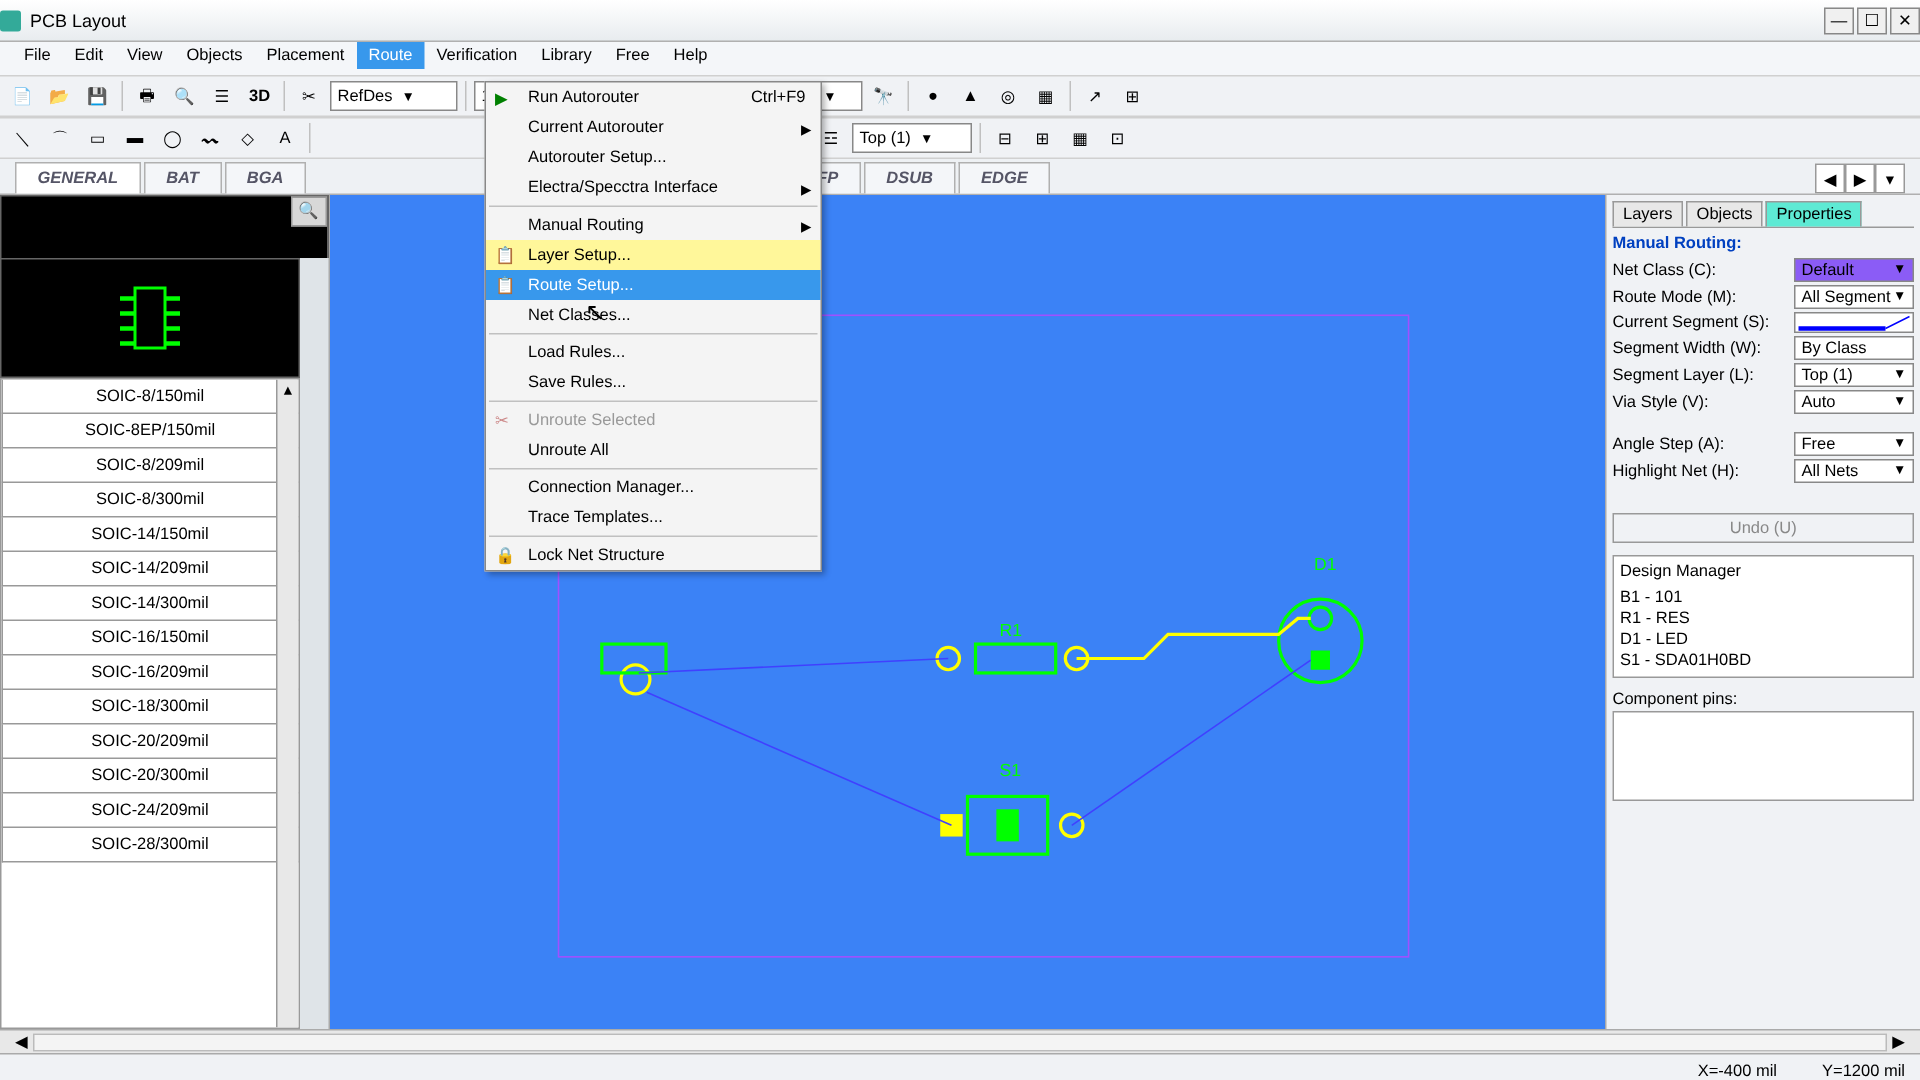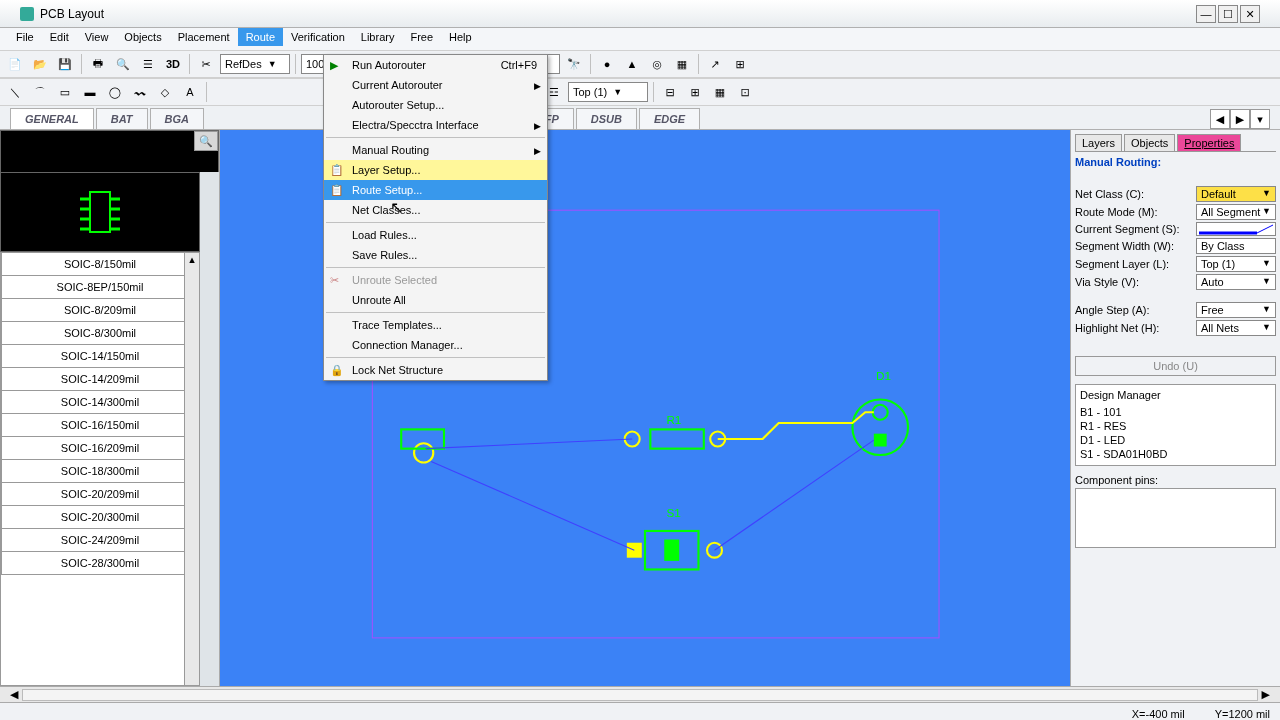--- a/index.html
+++ b/index.html
@@ -1,17 +1,17 @@
 <!DOCTYPE html>
 <html><head>
 <meta charset="utf-8">
 <style>
 * { box-sizing: border-box; margin: 0; padding: 0; font-family: Tahoma, sans-serif; font-size: 11px; }
 body { background: #dfe4e8; width: 1280px; height: 720px; overflow: hidden; }
-.titlebar { background: linear-gradient(#fff, #e8ecef); height: 28px; display: flex; align-items: center; padding: 0 20px; border-bottom: 1px solid #b0b0b0; }
+.titlebar { background: linear-gradient(#fff, #e8ecef); height: 28px; display: flex; align-items: center; padding: 0 0; border-bottom: 1px solid #b0b0b0; }
 .titlebar .logo { width: 14px; height: 14px; background: #3a9; border-radius: 2px; margin-right: 6px; }
 .titlebar .title { flex: 1; font-size: 12px; }
 .titlebar .btn { width: 20px; height: 18px; border: 1px solid #888; background: #f0f0f0; margin-left: 2px; text-align: center; line-height: 16px; cursor: pointer; }
 .menubar { background: #f4f6f9; height: 22px; display: flex; align-items: flex-start; padding: 0 8px; }
 .menubar .m { padding: 3px 8px; cursor: pointer; }
 .menubar .m.open { background: #3898ec; color: #fff; }
 .toolbar { background: #f0f2f5; height: 28px; display: flex; align-items: center; padding: 0 4px; border-top: 1px solid #d0d0d0; border-bottom: 1px solid #d0d0d0; gap: 3px; }
 .tb { width: 22px; height: 22px; border: 1px solid transparent; display: flex; align-items: center; justify-content: center; cursor: pointer; }
 .tsep { width: 1px; height: 20px; background: #c0c0c0; margin: 0 2px; }
 .combo { height: 20px; border: 1px solid #888; background: #fff; display: flex; align-items: center; padding: 0 4px; font-size: 11px; }
@@ -34,22 +34,22 @@
 .dropdown .item { padding: 4px 24px 4px 28px; position: relative; cursor: pointer; }
 .dropdown .item.hi { background: #fff79a; }
 .dropdown .item.sel { background: #3898ec; color: #fff; }
 .dropdown .item.dis { color: #999; }
 .dropdown .item .sub { position: absolute; right: 6px; top: 6px; font-size: 9px; }
 .dropdown .item .sc { position: absolute; right: 10px; }
 .dropdown .item .ico { position: absolute; left: 6px; top: 4px; width: 14px; height: 14px; }
 .dropdown hr { border: none; border-top: 1px solid #c0c0c0; margin: 2px 2px; }
 .rtabs { display:flex; border-bottom:1px solid #999; margin-bottom:4px;}
 .rtabs span { padding:2px 6px; border:1px solid #999; border-bottom:none; background:#e8e8e8; margin-right:2px; cursor:pointer;}
-.rtabs span.sel { background:#ec4899;text-decoration:underline;}
-.rtitle { color:#0040c0; font-weight:bold; margin-bottom:18px;}
+.rtabs span.sel { background:#5eead4;}
+.rtitle { color:#0040c0; font-weight:bold; margin-bottom:4px;}
 .prow { display:flex; align-items:center; margin-bottom:2px;}
 .prow label { flex:1; white-space:nowrap;}
 .prow .sel { width:80px; border:1px solid #888; background:#fff; padding:1px 4px; display:flex;}
 .prow .sel .arr{margin-left:auto; font-size:9px;}
 .dm { border:1px solid #999; background:#fff; margin-top:8px; padding:4px;}
 .dm h4 { font-weight:normal; margin-bottom:4px;}
 .dm .ditem { padding:1px 0;}
 .statusbar { height:22px; background:#f0f2f5; border-top:1px solid #aaa; display:flex; align-items:center; padding:0 10px; gap:30px;}
 .cursor { position:absolute; left:390px; top:198px; z-index:200; font-size:16px;}
 </style>
@@ -83,21 +83,21 @@
   <div class="tb">💾</div>
   <div class="tsep"></div>
   <div class="tb">🖶</div>
   <div class="tb">🔍</div>
   <div class="tb">☰</div>
   <div class="tb">
       <b>3D</b>
     </div>
   <div class="tsep"></div>
   <div class="tb">✂</div>
-  <div class="combo" style="width:70px">
+  <div class="combo" style="width:85px">
       <span>RefDes</span>
       <span class="arr">▼</span>
     </div>
   <div class="tsep"></div>
   <div class="combo" style="width:68px">
       <span>100 mil</span>
       <span class="arr">▼</span>
     </div>
   <div class="tsep"></div>
   <div class="tb">↖</div>
@@ -157,22 +157,22 @@
   <div class="item hi"><span class="ico">📋</span><span>Layer Setup...</span></div>
   <div class="item sel"><span class="ico">📋</span><span>Route Setup...</span></div>
   <div class="item"><span>Net Classes...</span></div>
   <hr>
   <div class="item"><span>Load Rules...</span></div>
   <div class="item"><span>Save Rules...</span></div>
   <hr>
   <div class="item dis"><span class="ico" style="color:#c88">✂</span><span>Unroute Selected</span></div>
   <div class="item"><span>Unroute All</span></div>
   <hr>
+  <div class="item"><span>Connection Manager...</span></div>
   <div class="item"><span>Trace Templates...</span></div>
-  <div class="item"><span>Connection Manager...</span></div>
   <hr>
   <div class="item"><span class="ico">🔒</span><span>Lock Net Structure</span></div>
 </div>
 
 <div class="tabs">
   <div class="tab sel">GENERAL</div>
   <div class="tab">BAT</div>
   <div class="tab">BGA</div>
   <div style="width:230px"></div>
   <div class="tab">CAP_SMD</div>
@@ -260,21 +260,21 @@
   </div>
   <div class="right">
     <div class="rtabs">
       <span>Layers</span>
       <span>Objects</span>
       <span class="sel">Properties</span>
     </div>
     <div class="rtitle">Manual Routing:</div>
     <div class="prow">
         <label>Net Class (C):</label>
-        <div class="sel" style="background:#fde047">
+        <div class="sel" style="background:#8b5cf6">
           <span>Default</span>
           <span class="arr">▼</span>
         </div>
       </div>
     <div class="prow">
         <label>Route Mode (M):</label>
         <div class="sel">
           <span>All Segment</span>
           <span class="arr">▼</span>
         </div>

